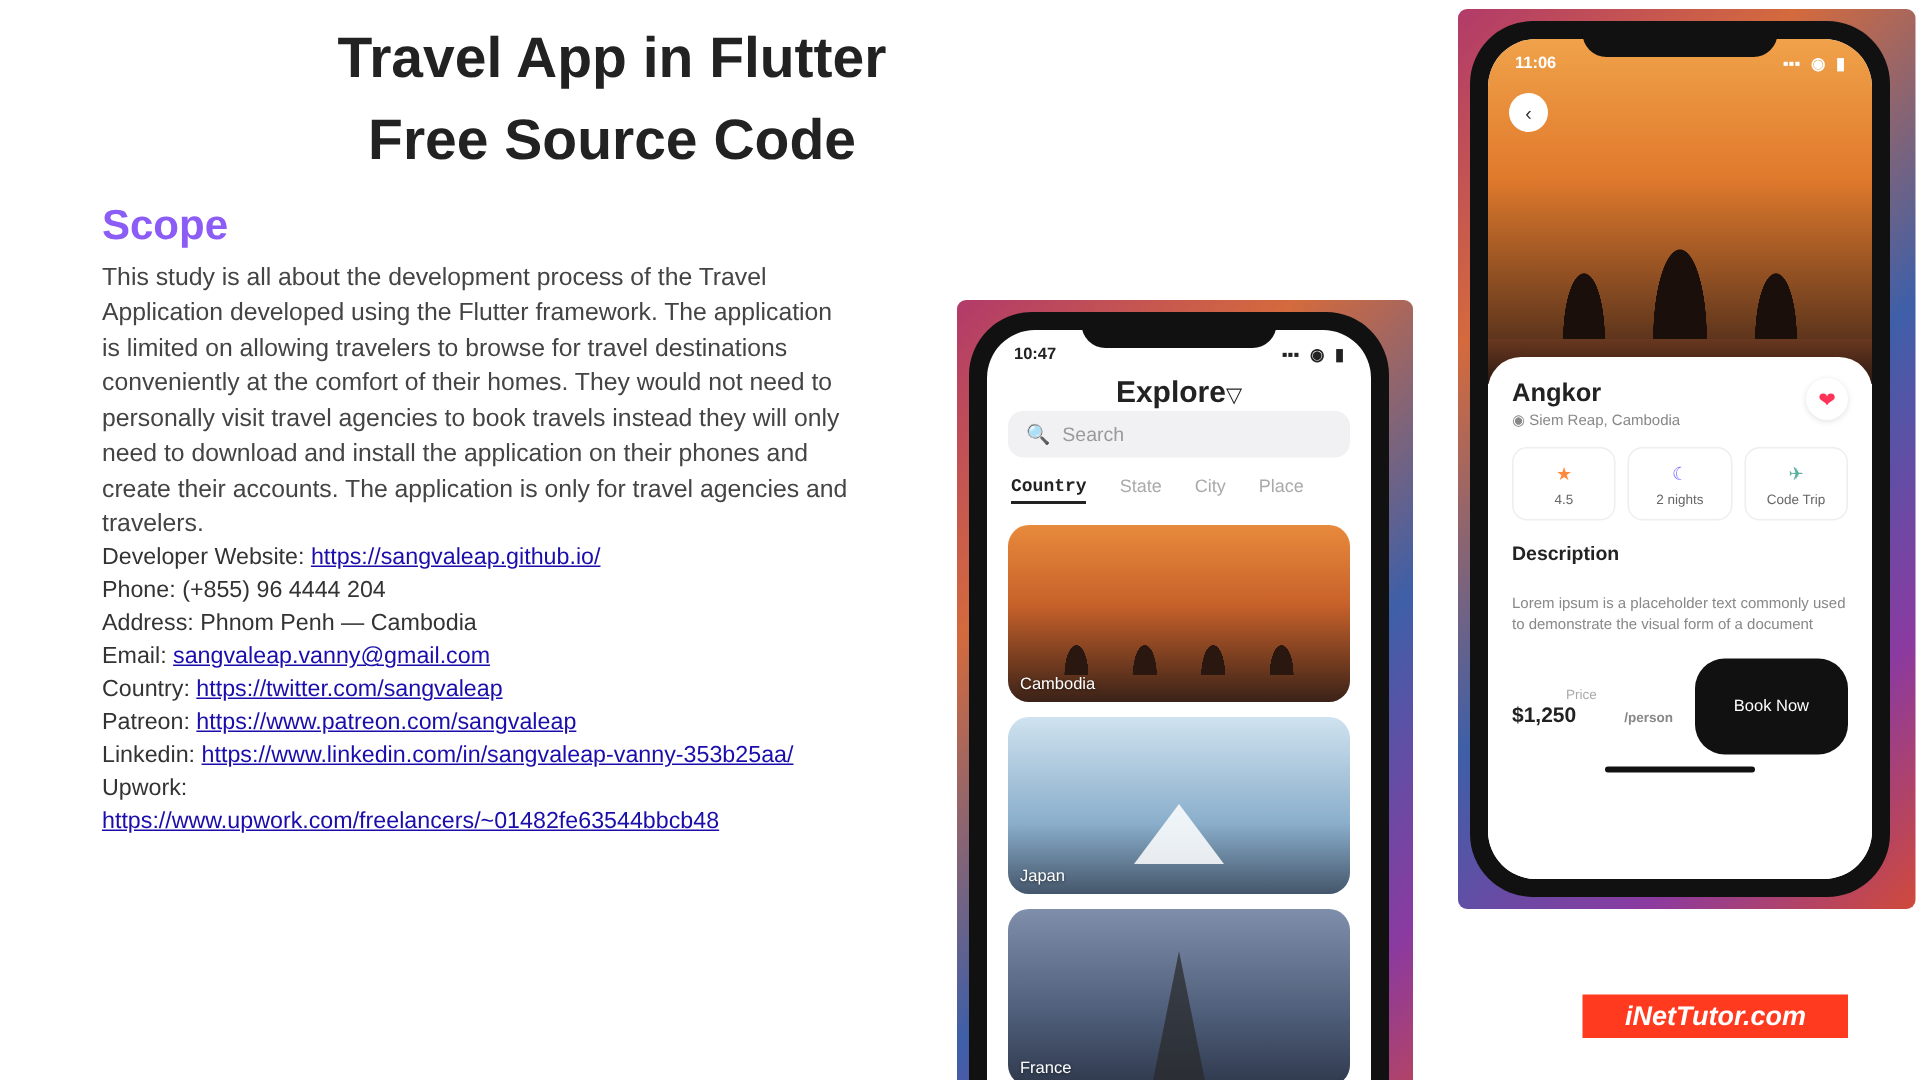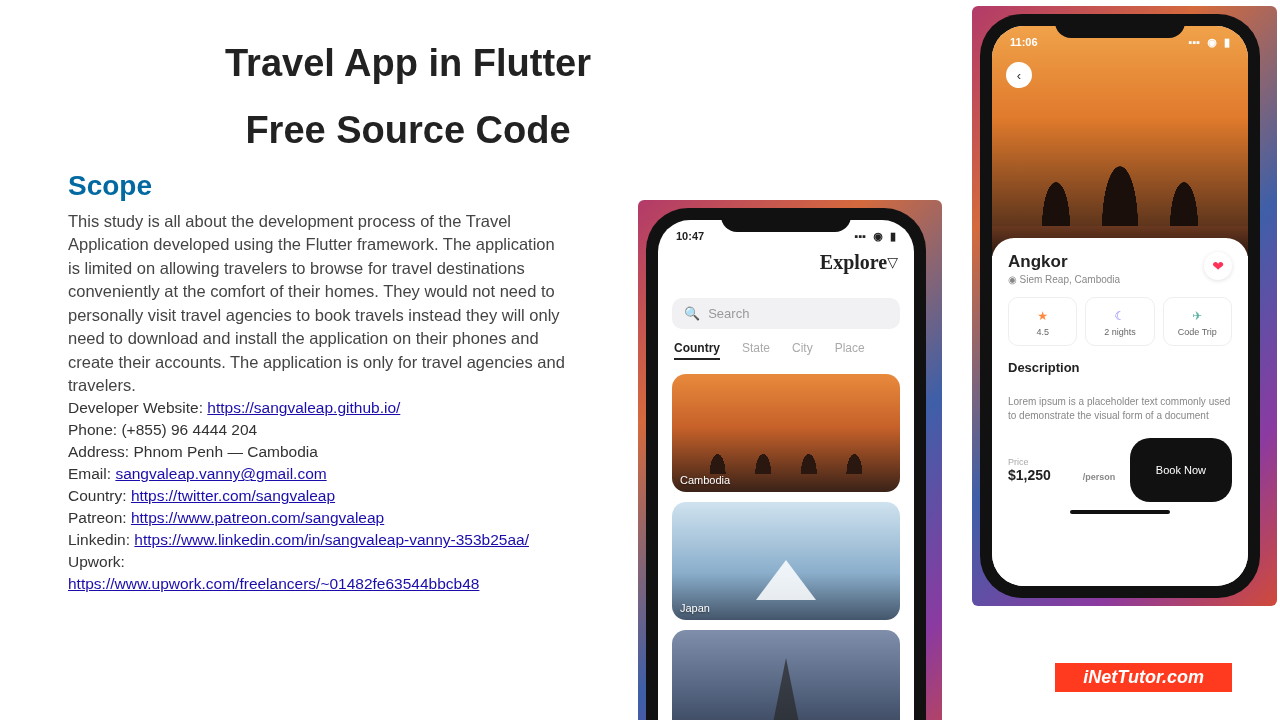--- a/index.html
+++ b/index.html
@@ -17,28 +17,27 @@
     left: 68px;
     top: 18px;
     width: 560px;
   }
   .title {
     font-size: 38px;
     font-weight: 700;
     text-align: center;
     width: 560px;
     margin-left: 60px;
-    margin-top: 24px;
   }
   .title-l1 { margin-bottom: 12px; }
   .title-l2 { margin-bottom: 18px; }
   .section-h {
     font-size: 28px;
     font-weight: 700;
-    color: #0369a1;
+    color: #8b5cf6;
     margin: 10px 0 8px 0;
   }
   .scope-body {
     font-size: 16.5px;
     line-height: 1.42;
     color: #444;
     width: 500px;
   }
   .credits-body {
     font-size: 15.5px;
@@ -80,33 +79,33 @@
   .statusbar {
     display: flex; justify-content: space-between;
     padding: 10px 18px 4px; font-size: 11px; font-weight: 600;
   }
   .status-icons span { margin-left: 4px; }
 
   
   .phone1-wrap {
     position: absolute; left: 638px; top: 200px; width: 304px;
   }
-  .explore-header { display: flex; justify-content: flex-end; align-items: center; padding: 4px 16px 24px; font-family: Liberation Serif, serif; }
+  .explore-header { display: flex; justify-content: center; align-items: center; padding: 4px 16px 0; }
   .explore-title { font-size: 20px; font-weight: 700; }
   .filter-icon { font-size: 14px; color: #222; }
   .search {
     margin: 0 14px; background: #f1f1f3; border-radius: 10px;
     padding: 8px 12px; display: flex; align-items: center; gap: 8px;
     font-size: 13px; color: #999;
   }
   .tabs {
     display: flex; gap: 22px; padding: 12px 16px 8px; font-size: 12px;
   }
   .tabs .tab { color: #aaa; }
-  .tabs .tab.active { color: #222; font-weight: 600; border-bottom: 2px solid #222; padding-bottom: 3px;}
+  .tabs .tab.active { color: #222; font-weight: 600; border-bottom: 2px solid #222; padding-bottom: 3px; font-family: Liberation Mono, monospace;}
   .grid {
     display: grid; grid-template-columns: 1fr; gap: 10px;
     padding: 6px 14px 0;
   }
   .card {
     border-radius: 14px; position: relative; overflow: hidden;
     height: 118px; color: #fff; font-size: 11px; font-weight: 500;
   }
   .card .label {
     position: absolute; left: 8px; bottom: 6px;
@@ -175,21 +174,21 @@
   .heart{ width:28px;height:28px;border-radius:50%;box-shadow:0 1px 4px rgba(0,0,0,.12);
     display:flex;align-items:center;justify-content:center;color:#ff3358;font-size:14px;}
   .chips{ display:flex; gap:8px; margin-top:12px;}
   .chip{ flex:1; border:1px solid #eee; border-radius:10px; padding:8px 4px; text-align:center;}
   .chip .ic{ font-size:12px;}
   .chip.star .ic{color:#ff8a3d;} .chip.moon .ic{color:#7a6cff;} .chip.plane .ic{color:#5bb0a0;}
   .chip .lbl{ font-size:9px; color:#666; margin-top:3px; display:block;}
   .desc-h{ font-size:13px; font-weight:700; margin-top:14px;}
   .desc-b{ font-size:10px; color:#888; margin-top:20px; line-height:1.35;}
   .price-row{ display:flex; justify-content:space-between; align-items:center; margin-top:16px;}
-  .price-lbl{ font-size:9px; color:#aaa;}
+  .price-lbl{ font-size:9px; color:#aaa;margin-left:36px;}
   .price-val{ font-size:14px; font-weight:700; color:#222;}
   .price-val small{ font-size:9px; font-weight:700; color:#888;padding-left:32px;}
   .book-btn{ background:#111; color:#fff; border-radius:20px; padding:26px 26px; font-size:11px; font-weight:400;}
   .home-ind{ width:100px;height:4px;background:#111;border-radius:2px;margin:8px auto 6px;}
 
   .watermark {
     position:absolute; right:48px; bottom:28px;
     background:#ff3a1f; color:#fff; font-style:italic; font-weight:700;
     font-size:18px; padding:4px 28px;
   }

